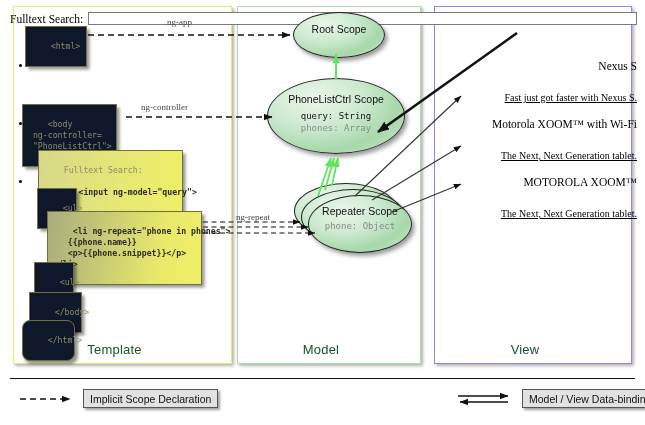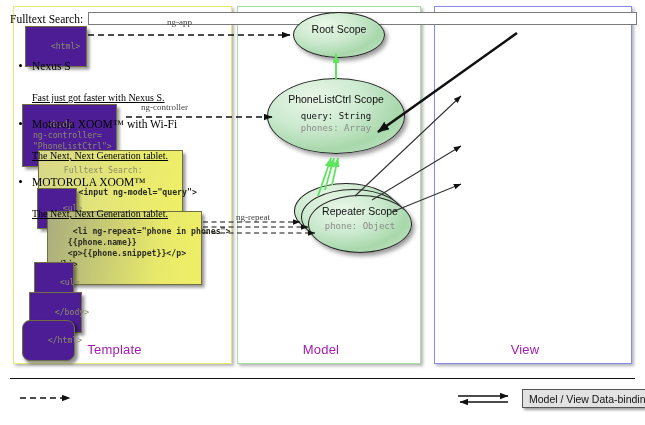--- a/index.html
+++ b/index.html
@@ -43,30 +43,30 @@
   .panel-template { left: 13px;  top: 6px; width: 219px; height: 358px; border: 1.4px solid #e8e86a; }
   .panel-model    { left: 237px; top: 6px; width: 184px; height: 358px; border: 1.4px solid #a7e0a7; }
   .panel-view     { left: 434px; top: 6px; width: 198px; height: 358px; border: 1.4px solid #8a8aee; padding-left: 16px; }
 
   .panel-title {
     position: absolute;
     bottom: 6px;
     left: 0; right: 16px;
     text-align: center;
     font-size: 13px;
-    color: #a21caf;
+    color: #14532d;
     letter-spacing: .2px;
   }
 
   
   .codebox {
     position: absolute;
     box-sizing: border-box;
     border: 1.3px solid #6f6f40;
-    background: #4c1d95;
+    background: #0f172a;
     box-shadow: 2.5px 2.5px 3px rgba(0,0,0,0.42);
     font-family: "DejaVu Sans Mono", monospace;
     font-size: 8.2px;
     line-height: 1.34;
     color: #8c8c6a;
     padding: 3px 5px;
     white-space: pre;
     z-index: 20;
   }
   .codebox b {
@@ -135,21 +135,21 @@
     border: 1px solid #7a7a7a;
     background: #fff;
     box-sizing: border-box;
   }
   .phone-list {
     margin: 0;
     padding: 0 0 0 22px;
     list-style: none;
     margin-top: 34px;
   }
-  .phone-list li { position: relative; margin-bottom: 13px; }
+  .phone-list li { position: relative; margin-bottom: 13px; text-align: right; }
   .phone-list li .dot {
     position: absolute;
     left: -13px; top: 5px;
     width: 3.4px; height: 3.4px;
     border-radius: 50%;
     background: #000;
   }
   .ph-name { font-size: 11.5px; line-height: 1.3; }
   .ph-snip { font-size: 10px; line-height: 1.3; margin-top: 17px; text-decoration: underline; }
 
@@ -340,20 +340,21 @@
 
   <div class="legend-item" style="left:18px; top:389px;">
     <svg class="legend-gfx" viewBox="0 0 60 18">
       <defs>
         <marker id="lgA" markerWidth="9" markerHeight="9" refX="8" refY="3.2" orient="auto" markerUnits="userSpaceOnUse">
           <path d="M0,0 L8.5,3.2 L0,6.4 z" fill="#111"></path>
         </marker>
       </defs>
       <line x1="2" y1="9" x2="52" y2="9" stroke="#111" stroke-width="1.4" stroke-dasharray="6,4" marker-end="url(#lgA)"></line>
     </svg>
+    <span class="legend-chip">Implicit Scope Declaration</span>
   </div>
 
 
   <div class="legend-item" style="left:455px; top:389px;">
     <svg class="legend-gfx" viewBox="0 0 60 18" style="width:62px;">
       <defs>
         <marker id="lgC" markerWidth="9" markerHeight="9" refX="8" refY="3.2" orient="auto" markerUnits="userSpaceOnUse">
           <path d="M0,0 L8.5,3.2 L0,6.4 z" fill="#111"></path>
         </marker>
         <marker id="lgD" markerWidth="9" markerHeight="9" refX="8" refY="3.2" orient="auto" markerUnits="userSpaceOnUse">

